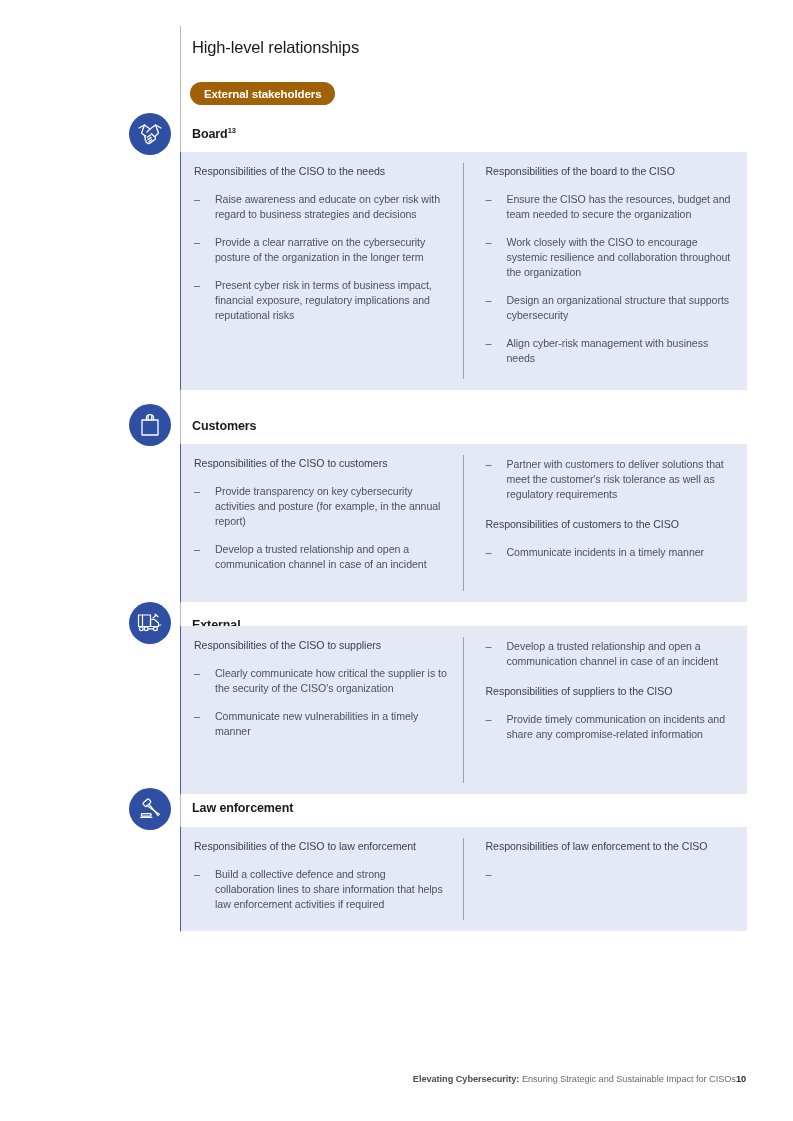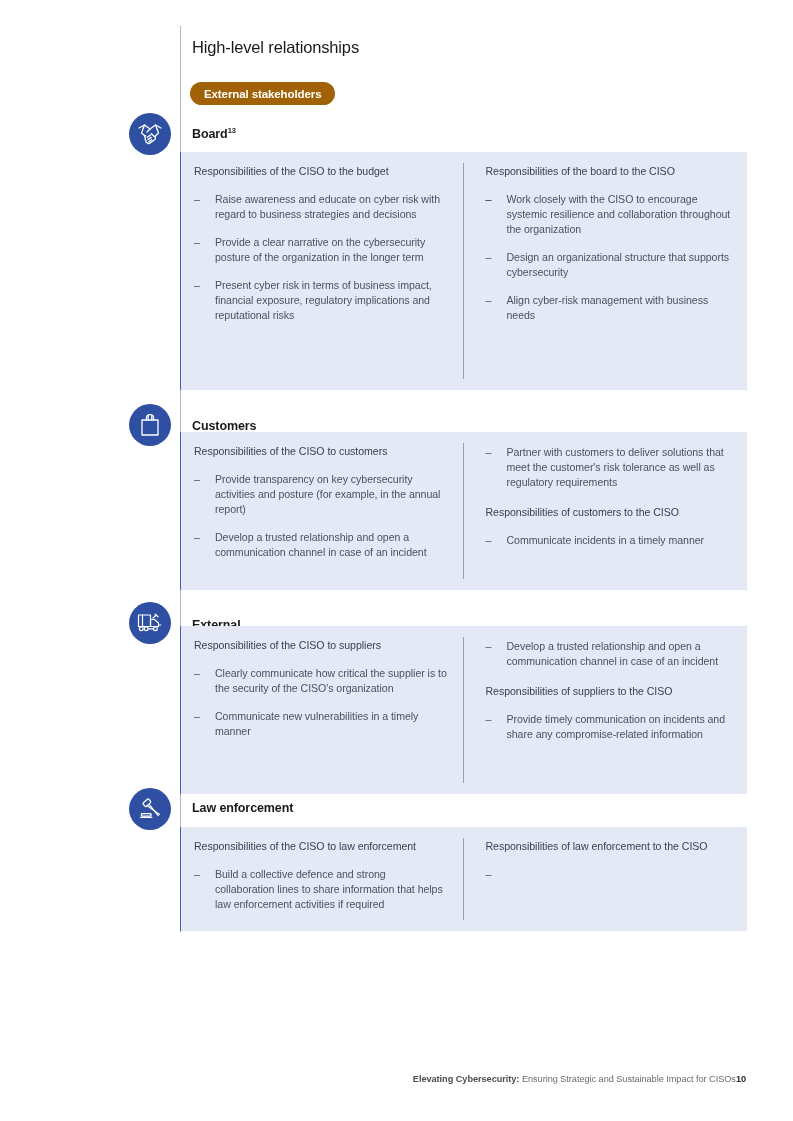--- a/index.html
+++ b/index.html
@@ -188,31 +188,31 @@
         <path d="M11 18.6 L14.2 16.4"></path>
         <path d="M11.8 20.8 L14.6 18.8"></path>
       </svg>
     </div>
     <div class="sec-title" style="top:127px">
       <span>Board</span><sup>13</sup>
     </div>
 
     <div class="panel" style="top:152px; height:238px">
       <div class="col left">
-        <div class="col-head">Responsibilities of the CISO to the budget</div>
+        <div class="col-head">Responsibilities of the CISO to the needs</div>
         <ul class="blist">
           <li><span class="dash">–</span><span>Raise awareness and educate on cyber risk with regard to business strategies and decisions</span></li>
           <li><span class="dash">–</span><span>Provide a clear narrative on the cybersecurity posture of the organization in the longer term</span></li>
           <li><span class="dash">–</span><span>Present cyber risk in terms of business impact, financial exposure, regulatory implications and reputational risks</span></li>
         </ul>
       </div>
       <div class="col right">
         <div class="col-head">Responsibilities of the board to the CISO</div>
         <ul class="blist">
-          <li><span class="dash">–</span></li>
+          <li><span class="dash">–</span><span>Ensure the CISO has the resources, budget and team needed to secure the organization</span></li>
           <li><span class="dash">–</span><span>Work closely with the CISO to encourage systemic resilience and collaboration throughout the organization</span></li>
           <li><span class="dash">–</span><span>Design an organizational structure that supports cybersecurity</span></li>
           <li><span class="dash">–</span><span>Align cyber-risk management with business needs</span></li>
         </ul>
       </div>
     </div>
   </div>
 
   <div class="section">
     <div class="sec-icon" style="top:404px">
@@ -220,21 +220,21 @@
         <path d="M3 7 H19 V22 H3 Z"></path>
         <path d="M7.5 7 V4.6 C7.5 2.9 8.9 1.6 11 1.6 C13.1 1.6 14.5 2.9 14.5 4.6 V7"></path>
         <path d="M9.2 2.6 V7"></path>
         <path d="M12.8 2.6 V7"></path>
       </svg>
     </div>
     <div class="sec-title" style="top:419px">
       <span>Customers</span><sup></sup>
     </div>
 
-    <div class="panel" style="top:432px; height:158px">
+    <div class="panel" style="top:444px; height:158px">
       <div class="col left">
         <div class="col-head">Responsibilities of the CISO to customers</div>
         <ul class="blist">
           <li><span class="dash">–</span><span>Provide transparency on key cybersecurity activities and posture (for example, in the annual report)</span></li>
           <li><span class="dash">–</span><span>Develop a trusted relationship and open a communication channel in case of an incident</span></li>
         </ul>
       </div>
       <div class="col right">
         <ul class="blist">
           <li><span class="dash">–</span><span>Partner with customers to deliver solutions that meet the customer's risk tolerance as well as regulatory requirements</span></li>

